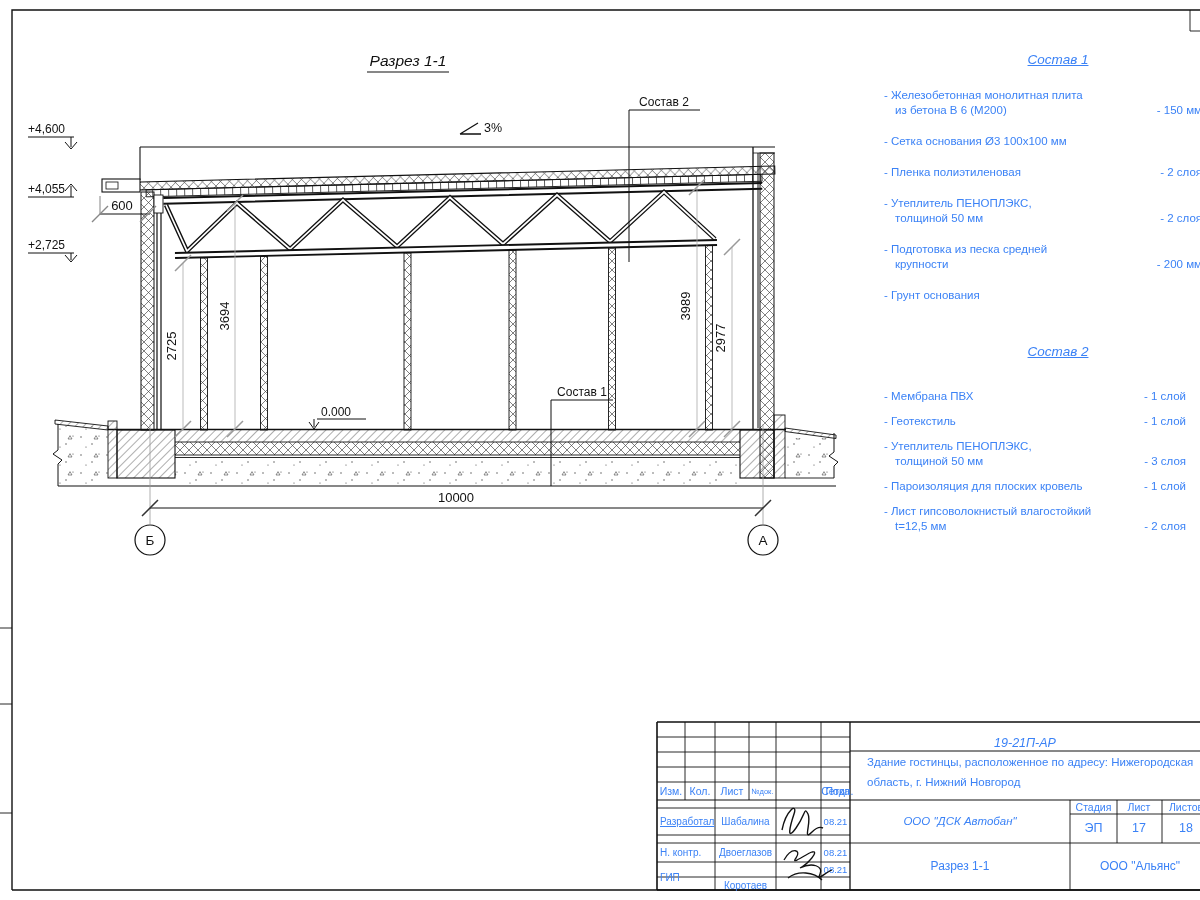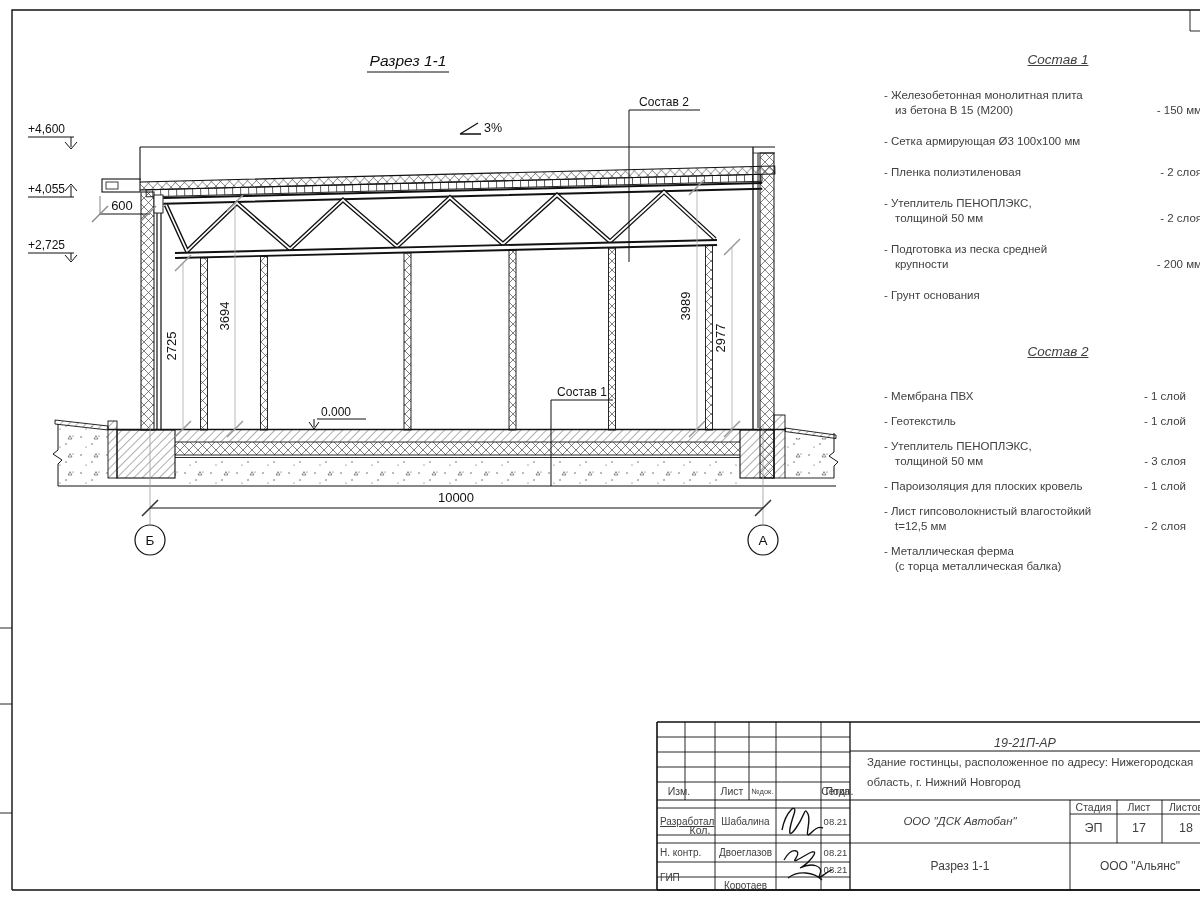--- a/index.html
+++ b/index.html
@@ -1,17 +1,17 @@
 <!DOCTYPE html>
 <html><head>
 <meta charset="utf-8">
 <style>
   html,body{margin:0;padding:0;background:#9a9a9a;}
   .sheet{position:relative;width:1200px;height:900px;background:#ffffff;overflow:hidden;
-         font-family:"Liberation Sans",sans-serif;color:#404040;}
+         font-family:"Liberation Sans",sans-serif;color:#3b82f6;}
   svg.cad{position:absolute;left:0;top:0;}
   svg text{font-family:"Liberation Sans",sans-serif;fill:#111;}
 
   
   .panel{position:absolute;}
   .p1{left:884px;top:52px;width:318px;}
   .p2{left:884px;top:344px;width:302px;}
   .hd{font-size:13.5px;font-style:italic;text-align:center;text-decoration:underline;
       width:160px;margin-left:94px;line-height:16px;}
   .p1 .hd{margin-bottom:20px;}
@@ -212,25 +212,25 @@
     <path d="M850,751 H1200" stroke-width="1"></path>
     <path d="M850,843 H1200 M1070,814 H1200" stroke-width="0.9"></path>
     <path d="M1070,800 V890 M1117,800 V843 M1162,800 V843" stroke-width="0.9"></path>
   </g>
 </svg>
 
 <div class="panel p1">
   <div class="hd">Состав 1</div>
   <div class="itm">
     <div class="l1">- Железобетонная  монолитная плита</div>
-    <div class="l2">из бетона В 15 (М200)</div>
+    <div class="l2">из бетона В 6 (М200)</div>
     <div class="val">- 150 мм</div>
   </div>
   <div class="itm">
-    <div class="l1">- Сетка армирующая Ø3 100х100 мм</div>
+    <div class="l1">- Сетка основания Ø3 100х100 мм</div>
   </div>
   <div class="itm">
     <div class="l1">- Пленка полиэтиленовая</div>
     <div class="val">-  2 слоя</div>
   </div>
   <div class="itm">
     <div class="l1">- Утеплитель ПЕНОПЛЭКС,</div>
     <div class="l2">толщиной 50 мм</div>
     <div class="val">- 2 слоя</div>
   </div>
@@ -260,36 +260,32 @@
     <div class="val">- 3 слоя</div>
   </div>
   <div class="itm">
     <div class="l1">- Пароизоляция для плоских кровель</div>
     <div class="val">- 1 слой</div>
   </div>
   <div class="itm">
     <div class="l1">- Лист гипсоволокнистый влагостойкий</div>
     <div class="l2">t=12,5 мм</div>
     <div class="val">- 2 слоя</div>
-  </div>
-  <div class="itm">
-    <div class="l1">- Металлическая ферма</div>
-    <div class="l2">(с торца металлическая балка)</div>
   </div>
 </div>
 
 <div>
   <div class="tb" style="left:852px;top:723px;width:346px;height:40px;font-size:12.5px;font-style:italic;">19-21П-АР</div>
   <div class="obj">
     <div>Здание гостинцы, расположенное по адресу: Нижегородская</div>
     <div>область, г. Нижний Новгород</div>
   </div>
 
-  <div class="tb" style="left:657px;top:782px;width:28px;height:18px;padding-left:8px;">Изм.</div>
-  <div class="tb" style="left:685px;top:782px;width:30px;height:18px;margin-top:39px;">Кол.</div>
+  <div class="tb" style="left:657px;top:782px;width:28px;height:18px;">Изм.</div>
+  <div class="tb" style="left:685px;top:782px;width:30px;height:18px;">Кол.</div>
   <div class="tb" style="left:715px;top:782px;width:34px;height:18px;">Лист</div>
   <div class="tb" style="left:749px;top:782px;width:27px;height:18px;font-size:7.5px;">№док.</div>
   <div class="tb" style="left:776px;top:782px;width:45px;height:18px;padding-left:41px;">Подп.</div>
   <div class="tb" style="left:821px;top:782px;width:29px;height:18px;">Сетка</div>
 
   <div class="tb lft" style="left:660px;top:808px;width:55px;height:27px;font-size:10px;text-decoration:underline;">Разработал</div>
   <div class="tb" style="left:715px;top:808px;width:61px;height:27px;font-size:10px;">Шабалина</div>
   <div class="tb" style="left:821px;top:808px;width:29px;height:27px;font-size:9.5px;">08.21</div>
 
   <div class="tb lft" style="left:660px;top:843px;width:55px;height:19px;font-size:10px;">Н. контр.</div>

